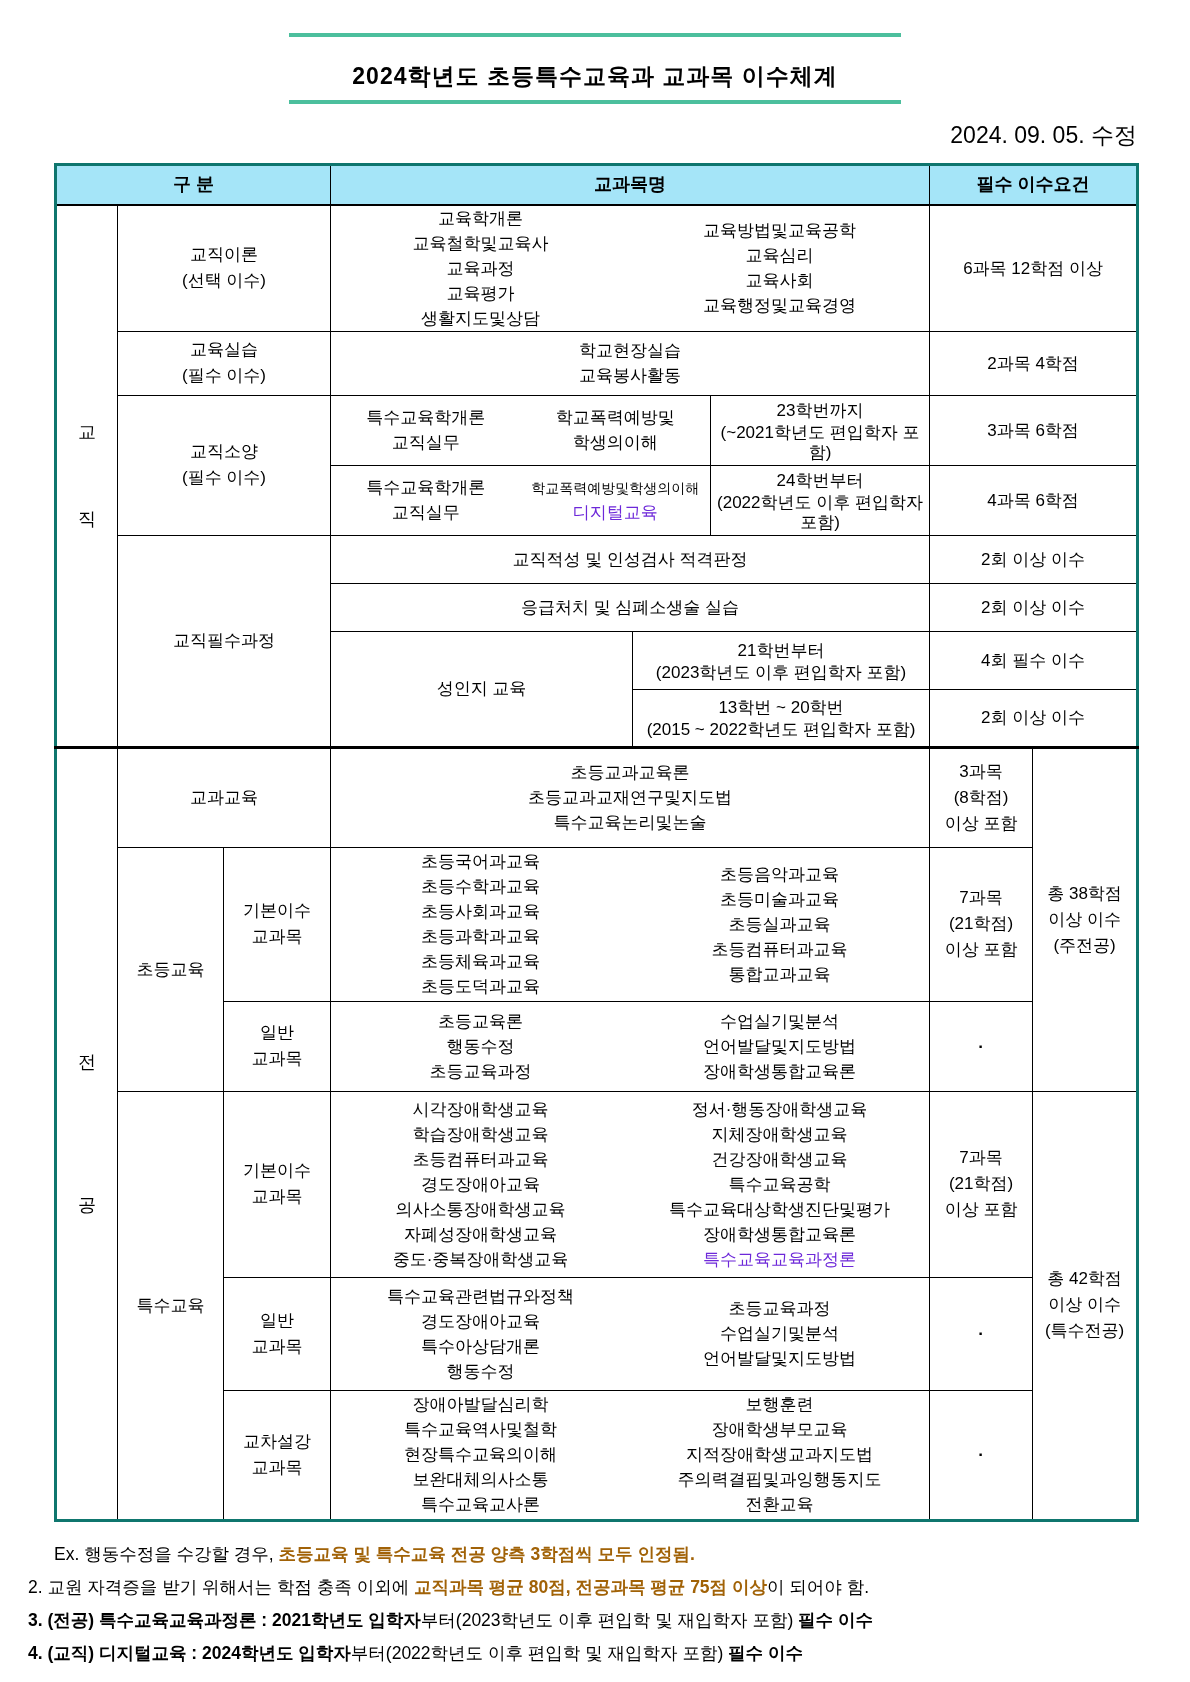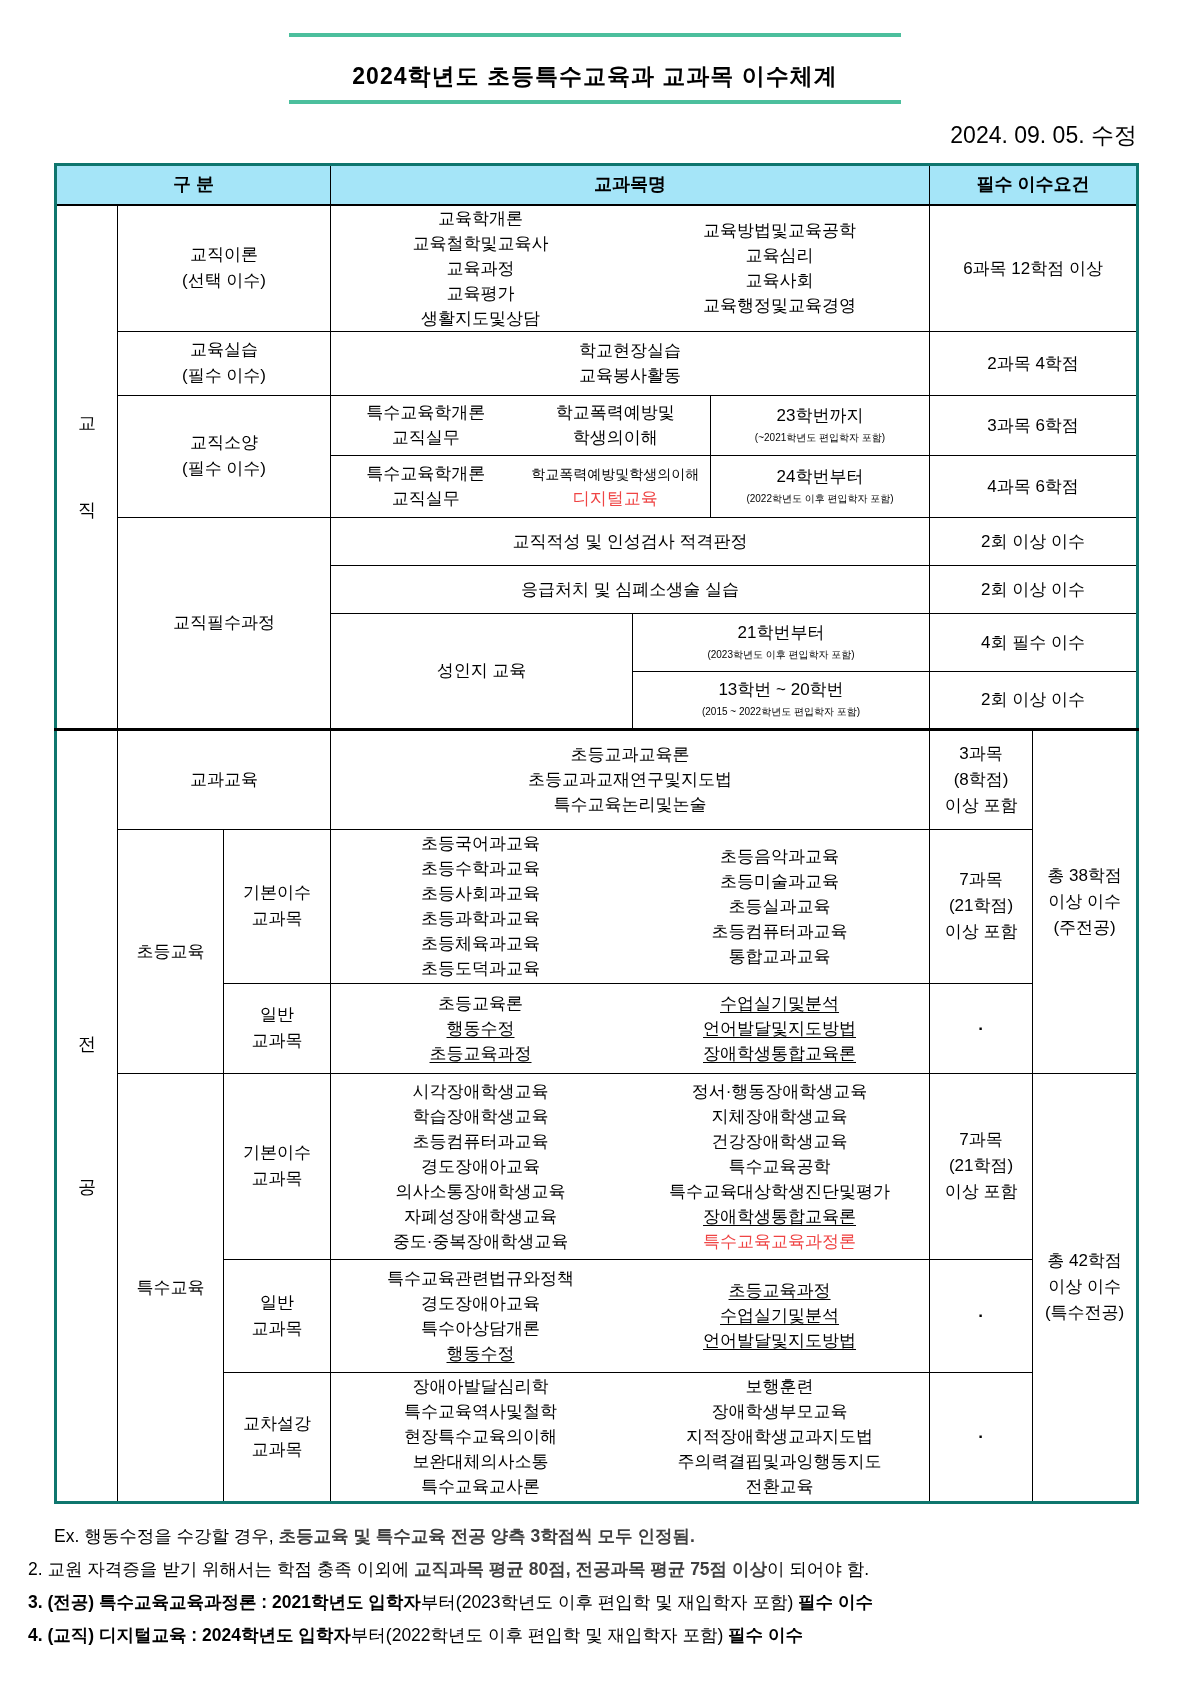--- a/index.html
+++ b/index.html
@@ -36,24 +36,24 @@
   .vlabel .vchar { display: block; }
   .gap60 .vchar + .vchar { margin-top: 62px; }
   .gap110 .vchar + .vchar { margin-top: 118px; }
   td.nopad { padding: 0; }
   .twocol { display: flex; width: 100%; height: 100%; align-items: stretch; }
   .twocol .col {
     flex: 1; display: flex; flex-direction: column;
     justify-content: center; align-items: center;
   }
   .line { line-height: 25px; }
-  .u { text-decoration: underline; text-underline-offset: 3px; }
-  .red { color: #ef4444; }
-  .blue { color: #404040; }
-  .small { font-size: 10px; line-height: 20px; }
+  .u { text-underline-offset: 3px; }
+  .red { color: #6d28d9; }
+  .blue { color: #a16207; }
+  .small { font-size: 17px; line-height: 20px; }
   .smallmid { font-size: 14px; line-height: 24px; }
   .req3 .line { line-height: 26px; }
   .dotcell { font-weight: bold; }
   .label2 .line { line-height: 26px; }
 
   
   .notes { margin: 16px 0 0 28px; font-size: 17.5px; }
   .notes .nline { line-height: 33px; white-space: nowrap; }
   .notes .indent { padding-left: 26px; }
   .b { font-weight: bold; }

